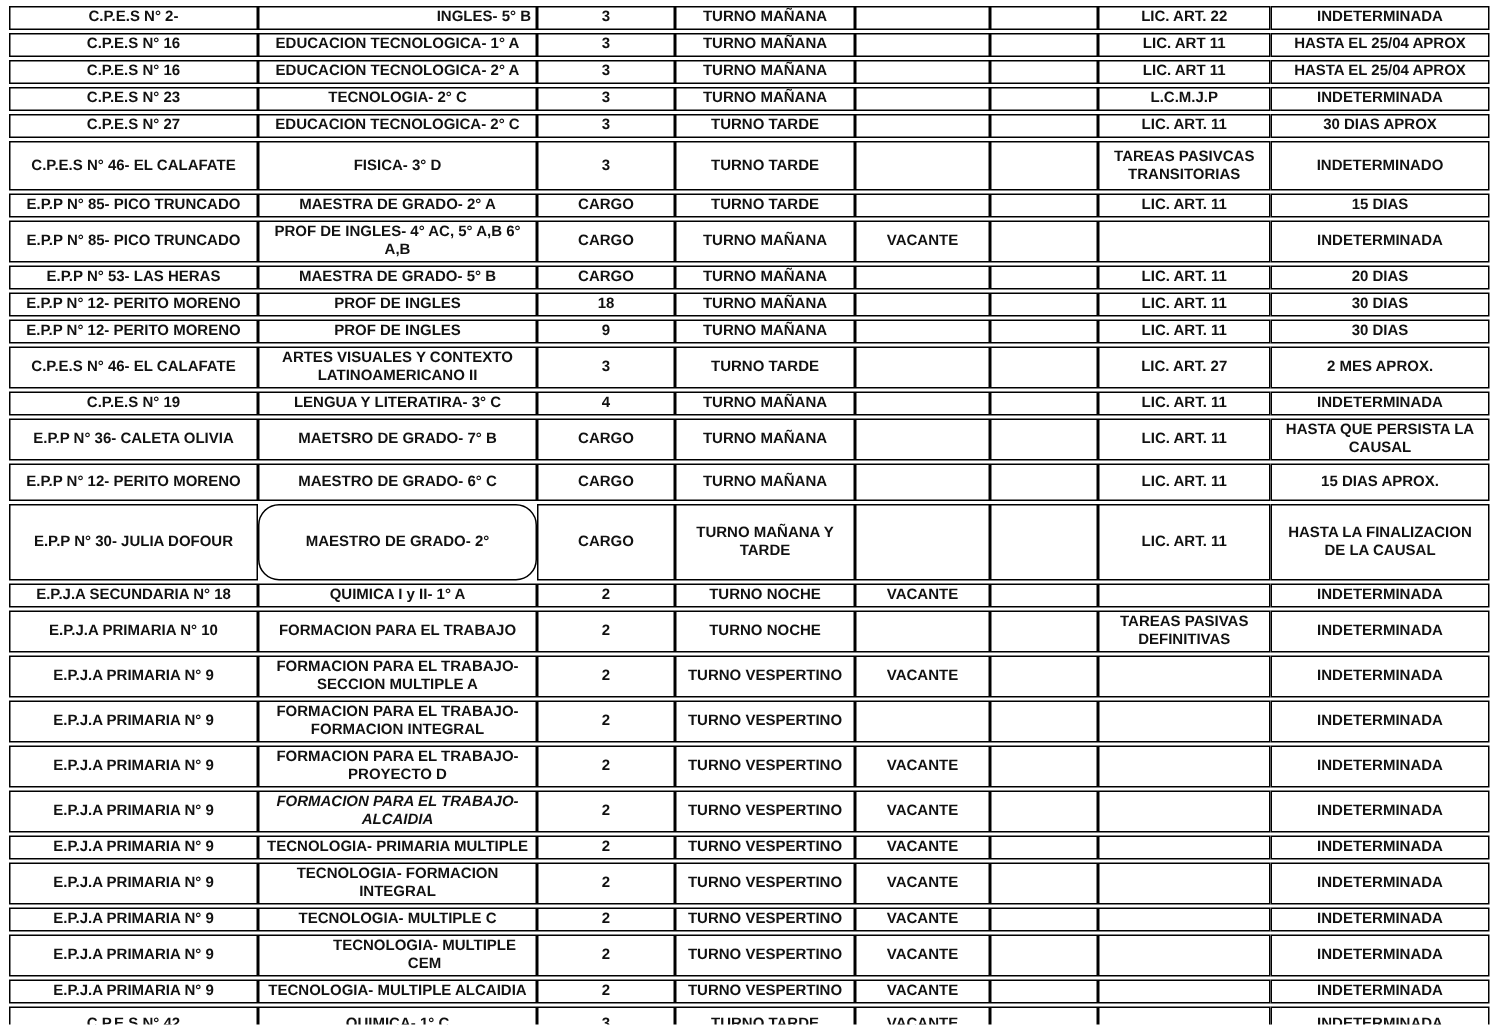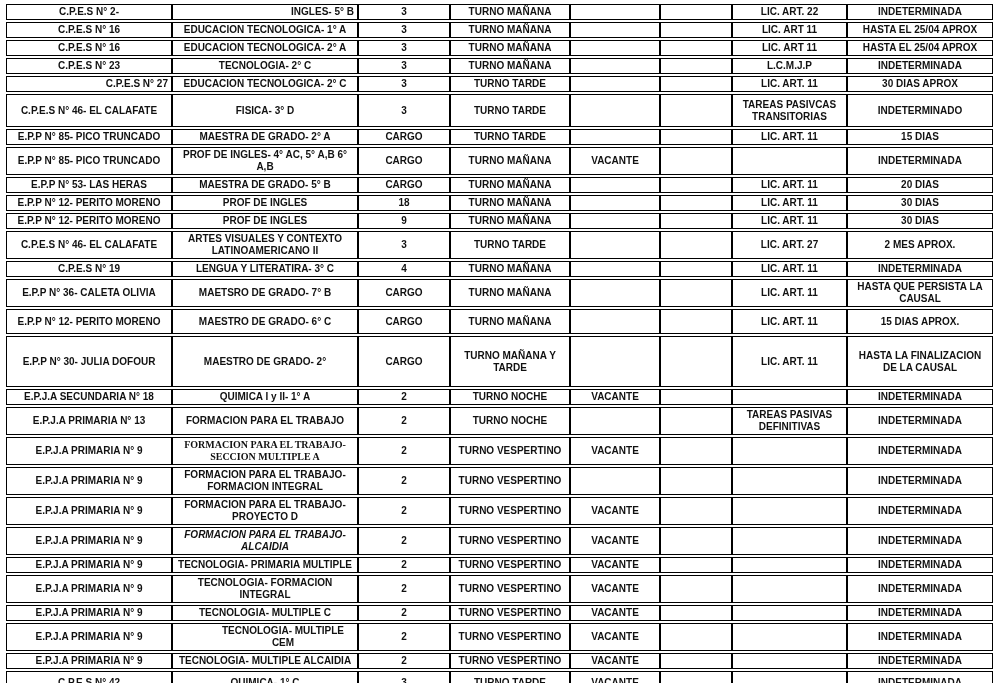--- a/index.html
+++ b/index.html
@@ -70,21 +70,21 @@
           <td style="height: 11px;">C.P.E.S N° 23</td>
           <td style="height: 11px;">TECNOLOGIA- 2° C</td>
           <td style="height: 11px;">3</td>
           <td style="height: 11px;">TURNO MAÑANA</td>
           <td style="height: 11px;"></td>
           <td style="height: 11px;"></td>
           <td style="height: 11px;">L.C.M.J.P</td>
           <td style="height: 11px;">INDETERMINADA</td>
         </tr>
         <tr>
-          <td style="height: 11px; text-align: right;">C.P.E.S N° 27</td>
+          <td style="height: 11px;">C.P.E.S N° 27</td>
           <td style="height: 11px;">EDUCACION TECNOLOGICA- 2° C</td>
           <td style="height: 11px;">3</td>
           <td style="height: 11px;">TURNO TARDE</td>
           <td style="height: 11px;"></td>
           <td style="height: 11px;"></td>
           <td style="height: 11px;">LIC. ART. 11</td>
           <td style="height: 11px;">30 DIAS APROX</td>
         </tr>
         <tr>
           <td style="height: 29px;">C.P.E.S N° 46- EL CALAFATE</td>
@@ -181,51 +181,51 @@
           <td style="height: 21px;">MAESTRO DE GRADO- 6° C</td>
           <td style="height: 21px;">CARGO</td>
           <td style="height: 21px;">TURNO MAÑANA</td>
           <td style="height: 21px;"></td>
           <td style="height: 21px;"></td>
           <td style="height: 21px;">LIC. ART. 11</td>
           <td style="height: 21px;">15 DIAS APROX.</td>
         </tr>
         <tr>
           <td style="height: 47px;">E.P.P N° 30- JULIA DOFOUR</td>
-          <td style="height: 47px;">MAESTRO DE GRADO- 2°</td>
+          <td style="height: 47px; border-radius: 14px;">MAESTRO DE GRADO- 2°</td>
           <td style="height: 47px;">CARGO</td>
           <td style="height: 47px;">TURNO MAÑANA Y TARDE</td>
           <td style="height: 47px;"></td>
           <td style="height: 47px;"></td>
           <td style="height: 47px;">LIC. ART. 11</td>
           <td style="height: 47px;">HASTA LA FINALIZACION  DE LA CAUSAL</td>
         </tr>
         <tr>
           <td style="height: 11px;">E.P.J.A SECUNDARIA N° 18</td>
           <td style="height: 11px;">QUIMICA I y II- 1° A</td>
           <td style="height: 11px;">2</td>
           <td style="height: 11px;">TURNO NOCHE</td>
           <td style="height: 11px;">VACANTE</td>
           <td style="height: 11px;"></td>
           <td style="height: 11px;"></td>
           <td style="height: 11px;">INDETERMINADA</td>
         </tr>
         <tr>
-          <td style="height: 19px;">E.P.J.A PRIMARIA N° 13</td>
+          <td style="height: 19px;">E.P.J.A PRIMARIA N° 10</td>
           <td style="height: 19px;">FORMACION PARA EL TRABAJO</td>
           <td style="height: 19px;">2</td>
           <td style="height: 19px;">TURNO NOCHE</td>
           <td style="height: 19px;"></td>
           <td style="height: 19px;"></td>
           <td style="height: 19px;">TAREAS PASIVAS DEFINITIVAS</td>
           <td style="height: 19px;">INDETERMINADA</td>
         </tr>
         <tr>
           <td style="height: 24px;">E.P.J.A PRIMARIA N° 9</td>
-          <td style="height: 24px; font-family: Liberation Serif, serif;">FORMACION PARA EL TRABAJO- SECCION MULTIPLE A</td>
+          <td style="height: 24px;">FORMACION PARA EL TRABAJO- SECCION MULTIPLE A</td>
           <td style="height: 24px;">2</td>
           <td style="height: 24px;">TURNO VESPERTINO</td>
           <td style="height: 24px;">VACANTE</td>
           <td style="height: 24px;"></td>
           <td style="height: 24px;"></td>
           <td style="height: 24px;">INDETERMINADA</td>
         </tr>
         <tr>
           <td style="height: 24px;">E.P.J.A PRIMARIA N° 9</td>
           <td style="height: 24px;">FORMACION PARA EL TRABAJO- FORMACION INTEGRAL</td>

